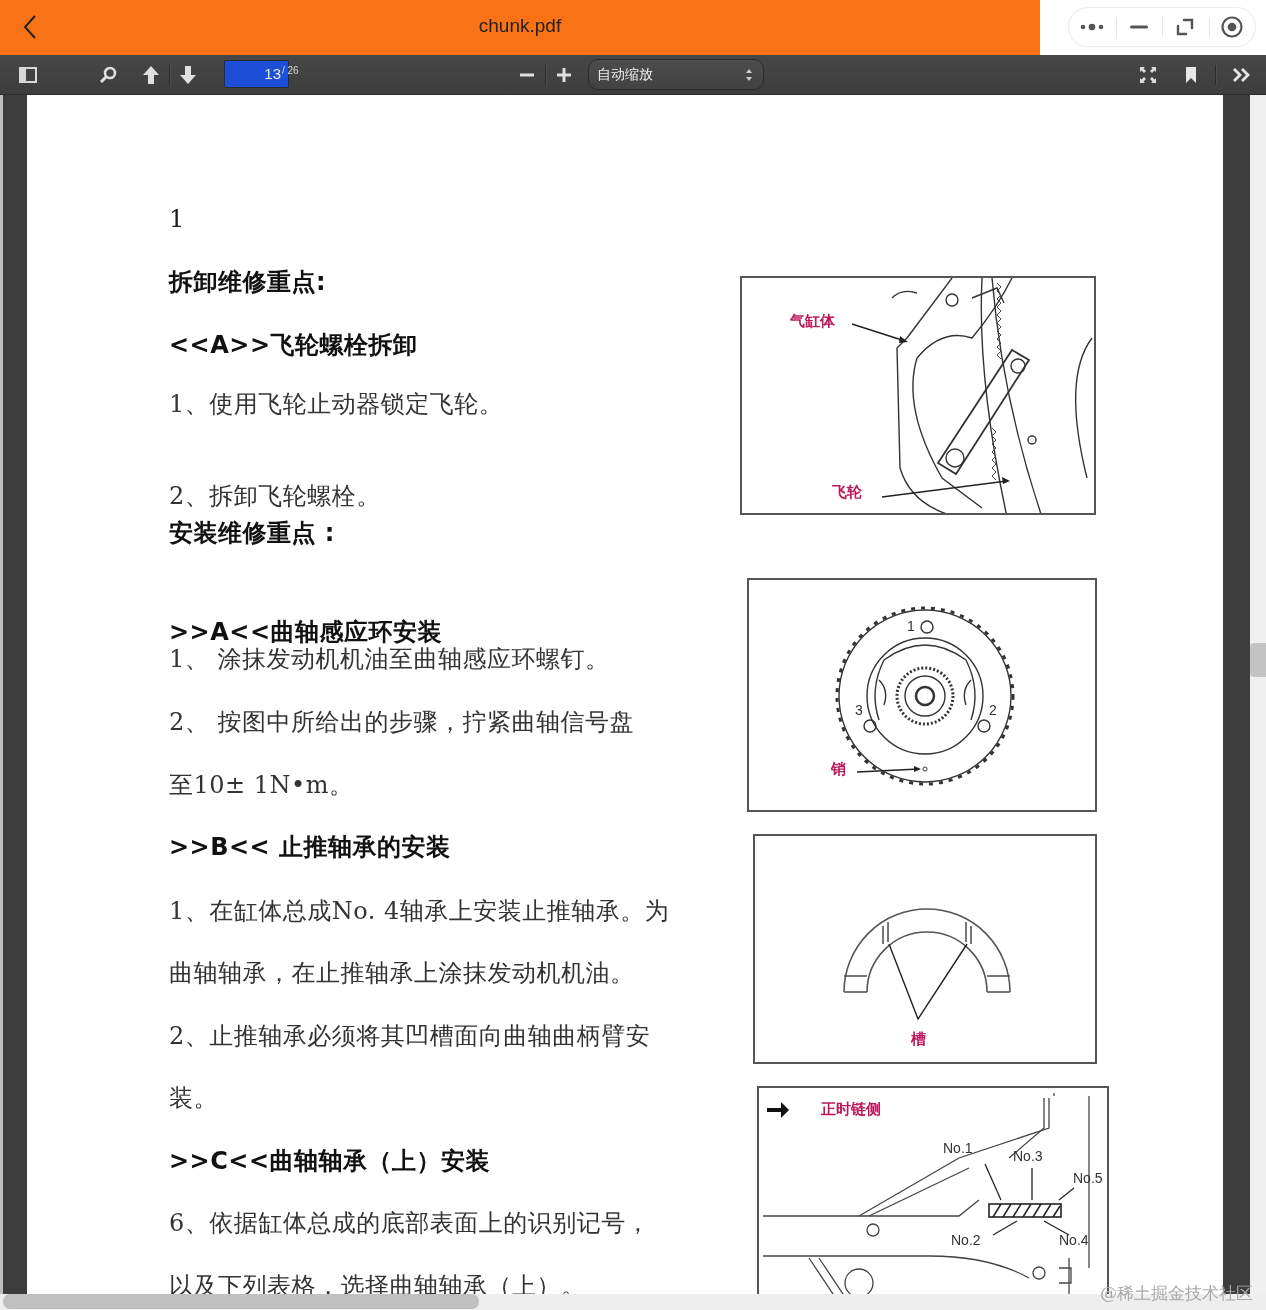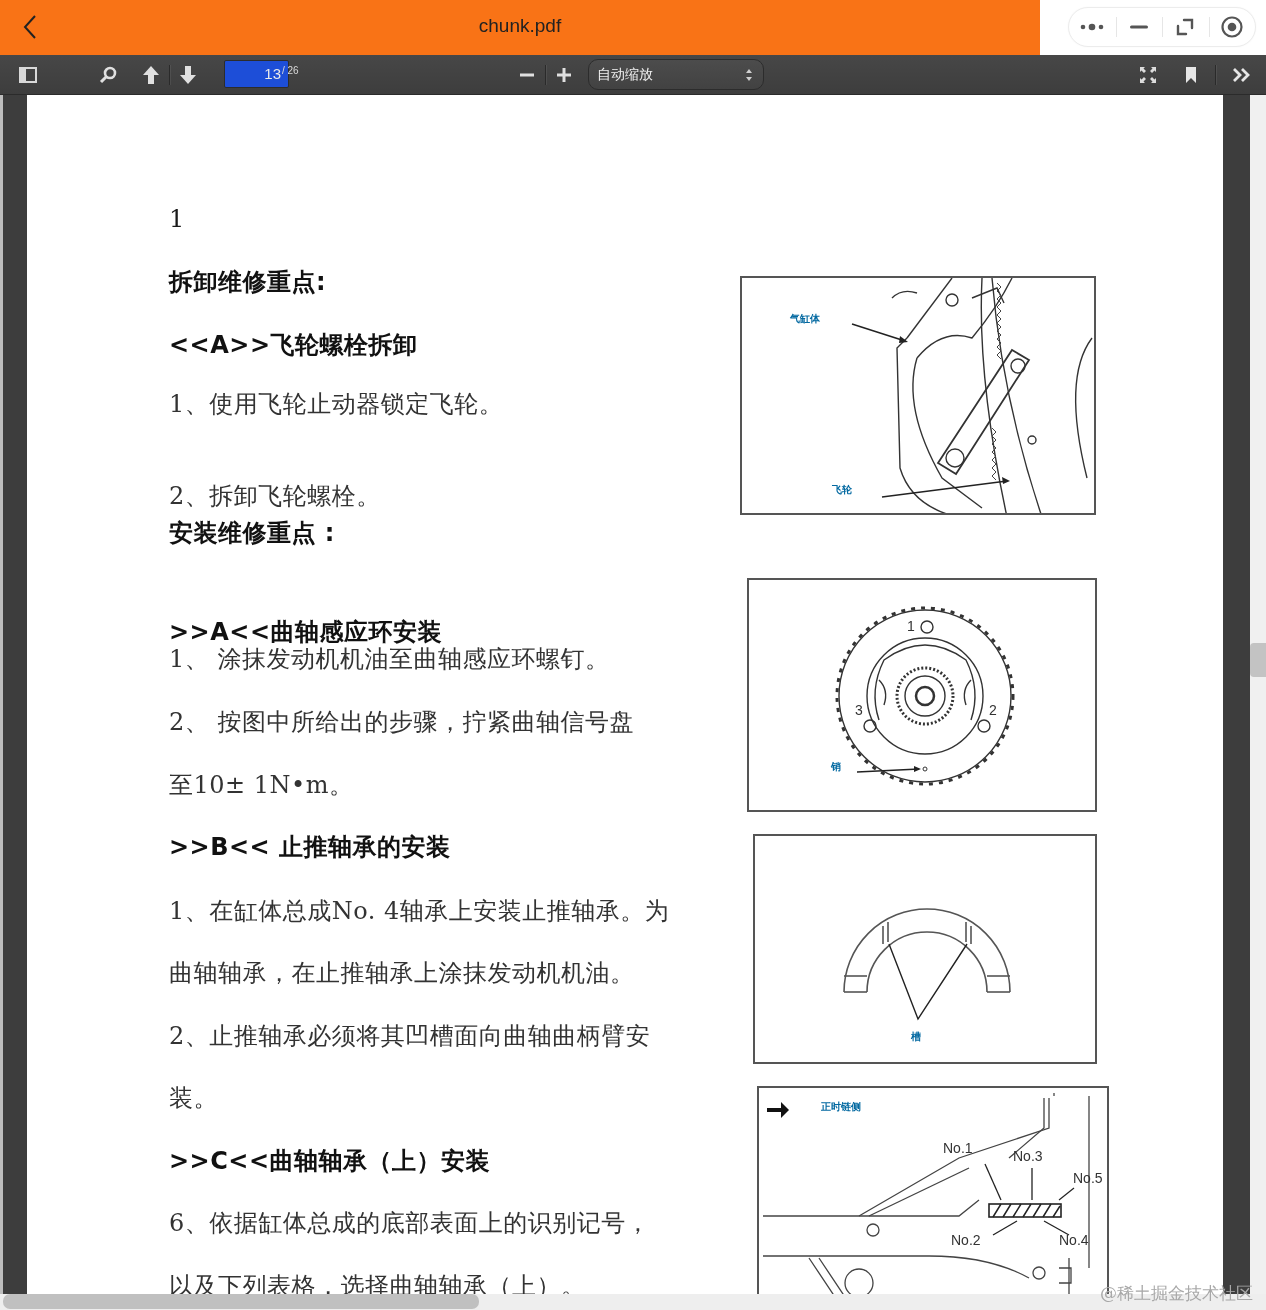--- a/index.html
+++ b/index.html
@@ -32,21 +32,21 @@
   .hscroll { position: absolute; left: 0; top: 1294px; width: 1266px; height: 16px; background: #eeeeee; }
   .hthumb { position: absolute; left: 3px; top: 1294px; width: 476px; height: 15px; background: #c0c0c0; border-radius: 7px; cursor: pointer; }
 
   
   .doc-line { position: absolute; left: 169px; font-family: "DejaVu Serif", "Liberation Serif", serif; font-size: 24px; color: #1a1a1a; white-space: nowrap; letter-spacing: 0.5px; }
   .doc-line.bold { font-weight: bold; font-family: "DejaVu Sans", "Liberation Sans", sans-serif; color: #111; }
   .doc-line.light { color: #333; }
 
   
   .figure { position: absolute; border: 2px solid #555; background: #fff; overflow: hidden; }
-  .fig-label { position: absolute; font-family: Liberation Sans, sans-serif; font-weight: bold; font-size: 10px; color: #0369a1; }
+  .fig-label { position: absolute; font-family: Liberation Sans, sans-serif; font-weight: bold; font-size: 15px; color: #be185d; }
   .fig-num { position: absolute; font-family: "Liberation Sans", sans-serif; font-size: 14px; color: #333; }
 
   .watermark { position: absolute; left: 1100px; top: 1282px; font-family: "DejaVu Serif", serif; font-size: 17px; color: #a8a8a8; white-space: nowrap; }
 </style>
 </head>
 <body>
 
 <div class="titlebar">
   <div class="back-btn">
     <svg width="30" height="30" viewBox="0 0 30 30">

